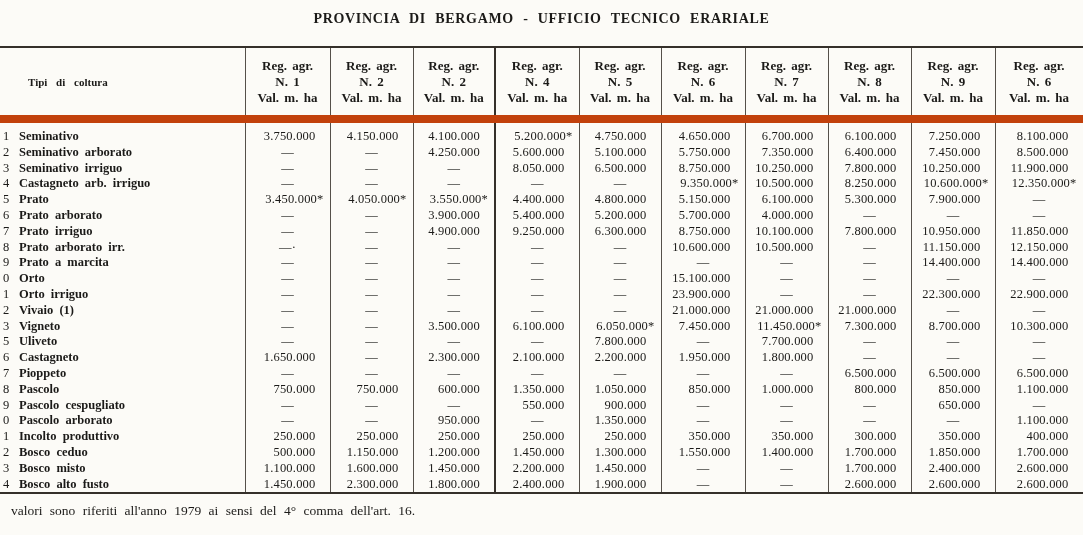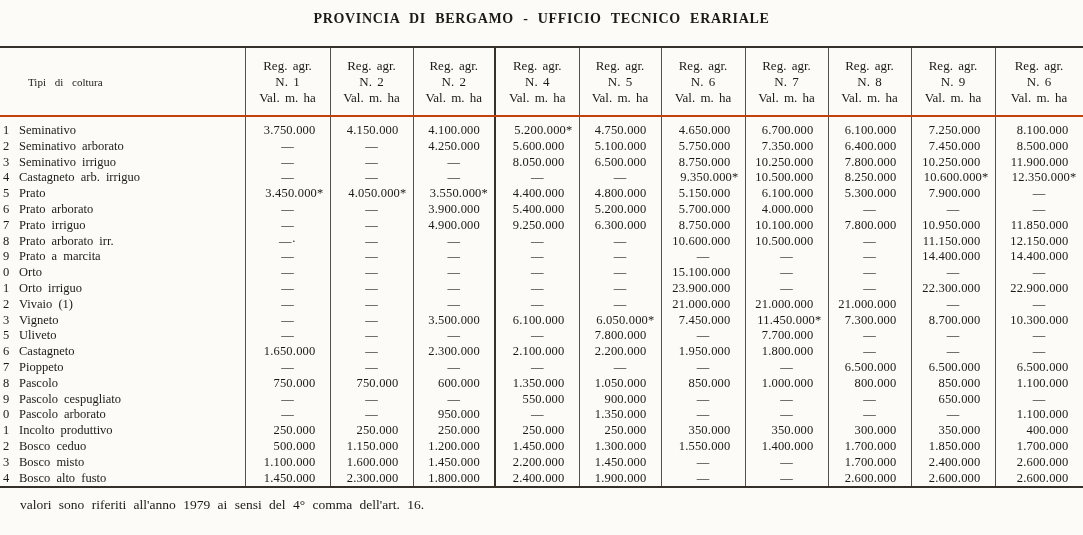--- a/index.html
+++ b/index.html
@@ -37,25 +37,25 @@
     border-left: 1px solid #55504a;
     padding: 0;
   }
   .valtable th:first-child, .valtable td:first-child { border-left: none; }
   
   .valtable th:nth-child(5), .valtable td:nth-child(5) { border-left: 2px solid #35302a; }
 
   .valtable thead th {
     height: 67px;
     vertical-align: middle;
-    font-weight: normal;
+    font-weight: bold;
     font-size: 13px;
     line-height: 16px;
     text-align: center;
-    border-bottom: 2px solid #c2410c;
+    border-bottom: 8px solid #c2410c;
     word-spacing: 2px;
   }
   .valtable thead th.corner {
     text-align: left;
     padding-left: 28px;
     font-size: 11px;
     word-spacing: 6px;
   }
 
   .valtable tr.spacer td { height: 6px; }
@@ -66,29 +66,29 @@
     line-height: 15.8px;
     white-space: nowrap;
     vertical-align: middle;
   }
   td.labelcell .rownum {
     display: inline-block;
     width: 19px;
     padding-left: 3px;
     box-sizing: border-box;
   }
-  td.labelcell .croplabel { word-spacing: 3px; }
+  td.labelcell .croplabel { word-spacing: 3px; font-weight: bold; }
 
   td.num  { text-align: right; padding-right: 14px; letter-spacing: 0.2px; }
   td.num.star { padding-right: 6px; }
   td.dash { text-align: center; letter-spacing: 0.2px; }
 
   .footnote {
     margin-top: 9px;
-    padding-left: 20px;
+    padding-left: 11px;
     font-size: 13.5px;
     word-spacing: 4px;
     font-family: Liberation Serif, serif;
   }
 </style>
 </head>
 <body>
 
 <div class="page">
   <div class="title">PROVINCIA DI BERGAMO - UFFICIO TECNICO ERARIALE</div>

